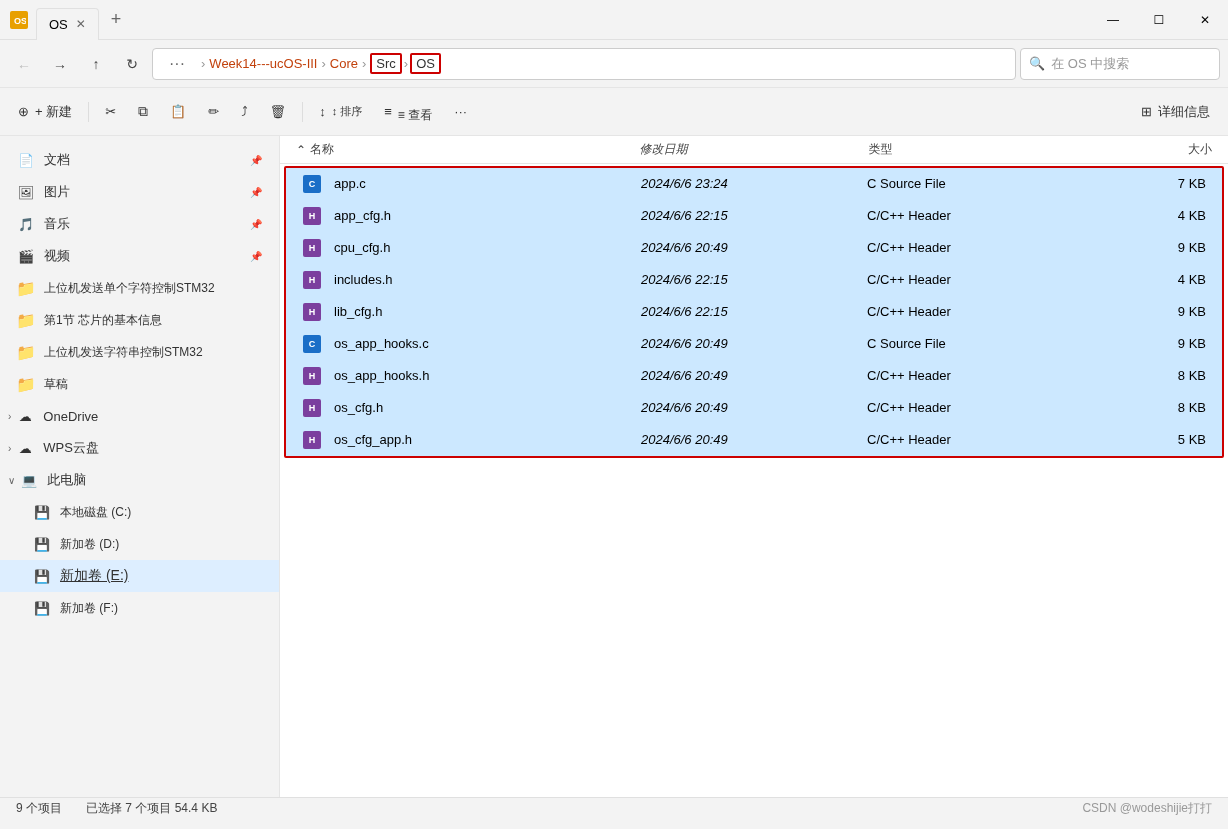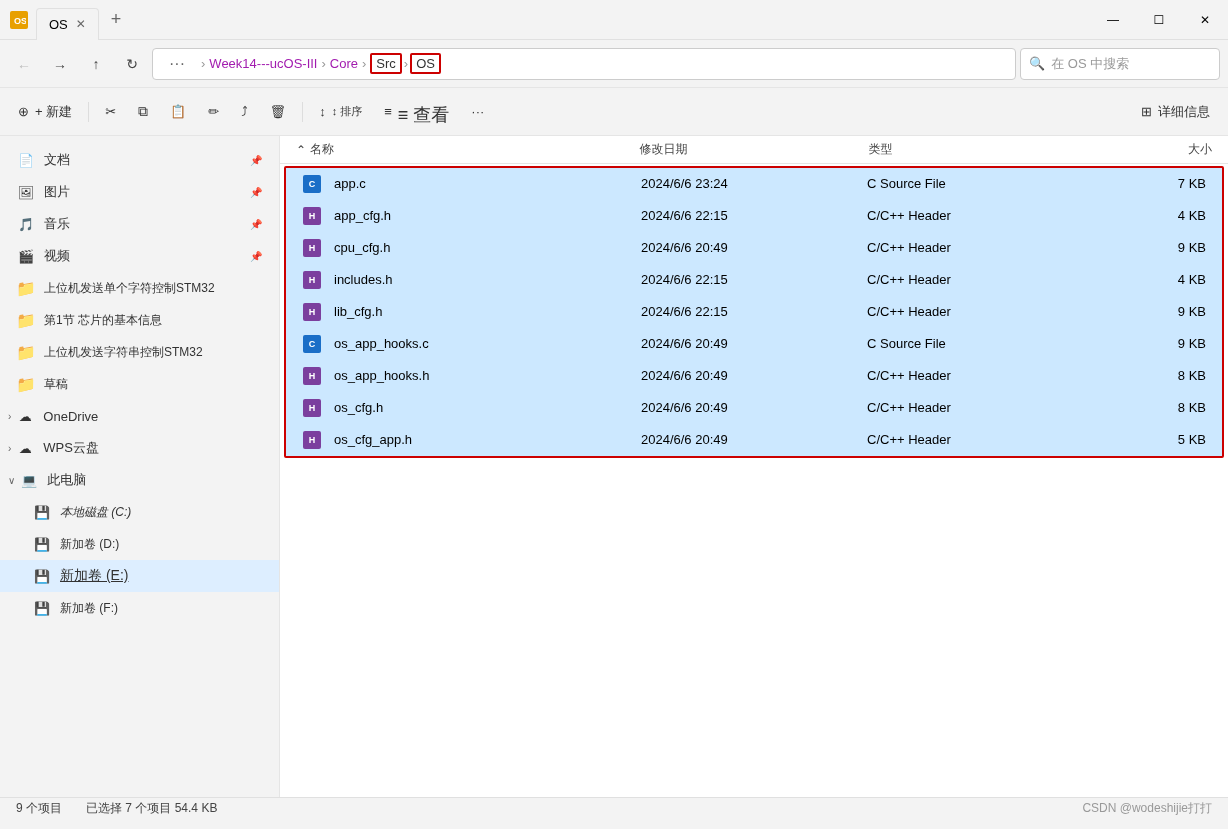--- a/index.html
+++ b/index.html
@@ -93,21 +93,21 @@
       background: white;
       border: 1px solid #ccc;
       border-radius: 4px;
       display: flex;
       align-items: center;
       padding: 0 8px;
       font-size: 13px;
       color: #333;
     }
     .breadcrumb-item {
-      color: #a21caf;
+      color: #c2410c;
       cursor: pointer;
     }
     .breadcrumb-sep {
       margin: 0 4px;
       color: #999;
     }
     .breadcrumb-highlighted {
       background: white;
       border: 2px solid #cc0000;
       border-radius: 2px;
@@ -231,21 +231,21 @@
       padding: 4px 16px;
       border-bottom: 1px solid #e5e5e5;
       font-size: 12px;
       color: #444;
       height: 28px;
       background: white;
       position: sticky;
       top: 0;
     }
     .col-name { flex: 3; display: flex; align-items: center; gap: 4px; }
-    .col-date { flex: 2; }
+    .col-date { flex: 2; font-style: italic; }
     .col-type { flex: 2; }
     .col-size { flex: 1; text-align: right; }
 
     .file-row {
       display: flex;
       align-items: center;
       padding: 2px 16px;
       height: 32px;
       font-size: 13px;
       cursor: pointer;
@@ -368,21 +368,21 @@
   <div class="toolbar-btn">
     <span>🗑</span>
   </div>
   <div class="toolbar-sep"></div>
   <div class="toolbar-btn">
     <span>↕</span>
     <span style="font-size:11px;">↕ 排序</span>
   </div>
   <div class="toolbar-btn">
     <span>≡</span>
-    <span style="font-size:18px;margin-top:7px;">≡ 查看</span>
+    <span style="font-size:12px;margin-top:7px;">≡ 查看</span>
   </div>
   <div class="toolbar-btn">
     <span>···</span>
   </div>
   <div class="toolbar-details">
     <span>⊞</span>
     <span>详细信息</span>
   </div>
 </div>
 
@@ -448,21 +448,21 @@
     </div>
 
     <div class="sidebar-section-header">
       <span class="expand-arrow">∨</span>
       <div class="sidebar-item-icon">💻</div>
       <span>此电脑</span>
     </div>
 
     <div class="sidebar-item" style="padding-left:32px;">
       <div class="sidebar-item-icon">💾</div>
-      <span style="font-size:12px;font-style:italic;">本地磁盘 (C:)</span>
+      <span style="font-size:12px;">本地磁盘 (C:)</span>
     </div>
     <div class="sidebar-item" style="padding-left:32px;">
       <div class="sidebar-item-icon">💾</div>
       <span style="font-size:12px;text-align:center;">新加卷 (D:)</span>
     </div>
     <div class="sidebar-item selected" style="padding-left:32px;">
       <div class="sidebar-item-icon">💾</div>
       <span style="font-size:14px;text-decoration:underline;">新加卷 (E:)</span>
     </div>
     <div class="sidebar-item" style="padding-left:32px;">

